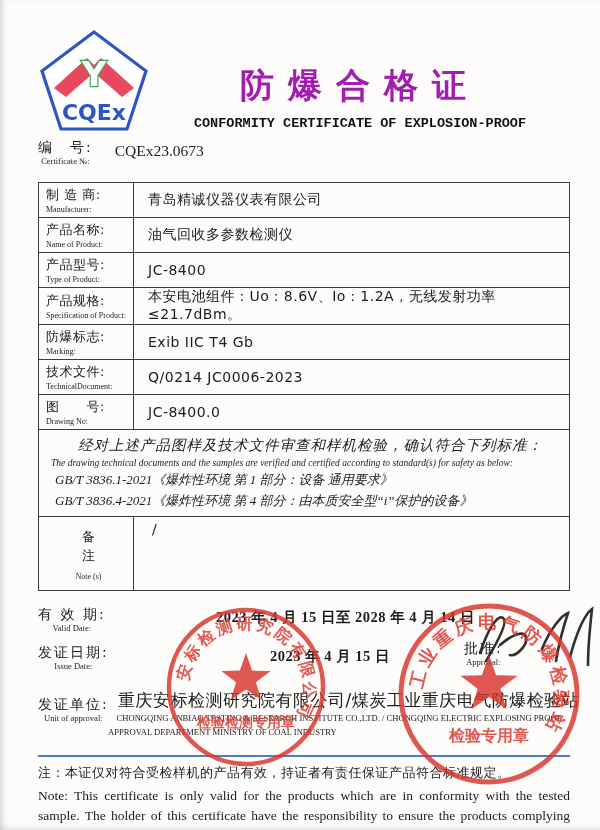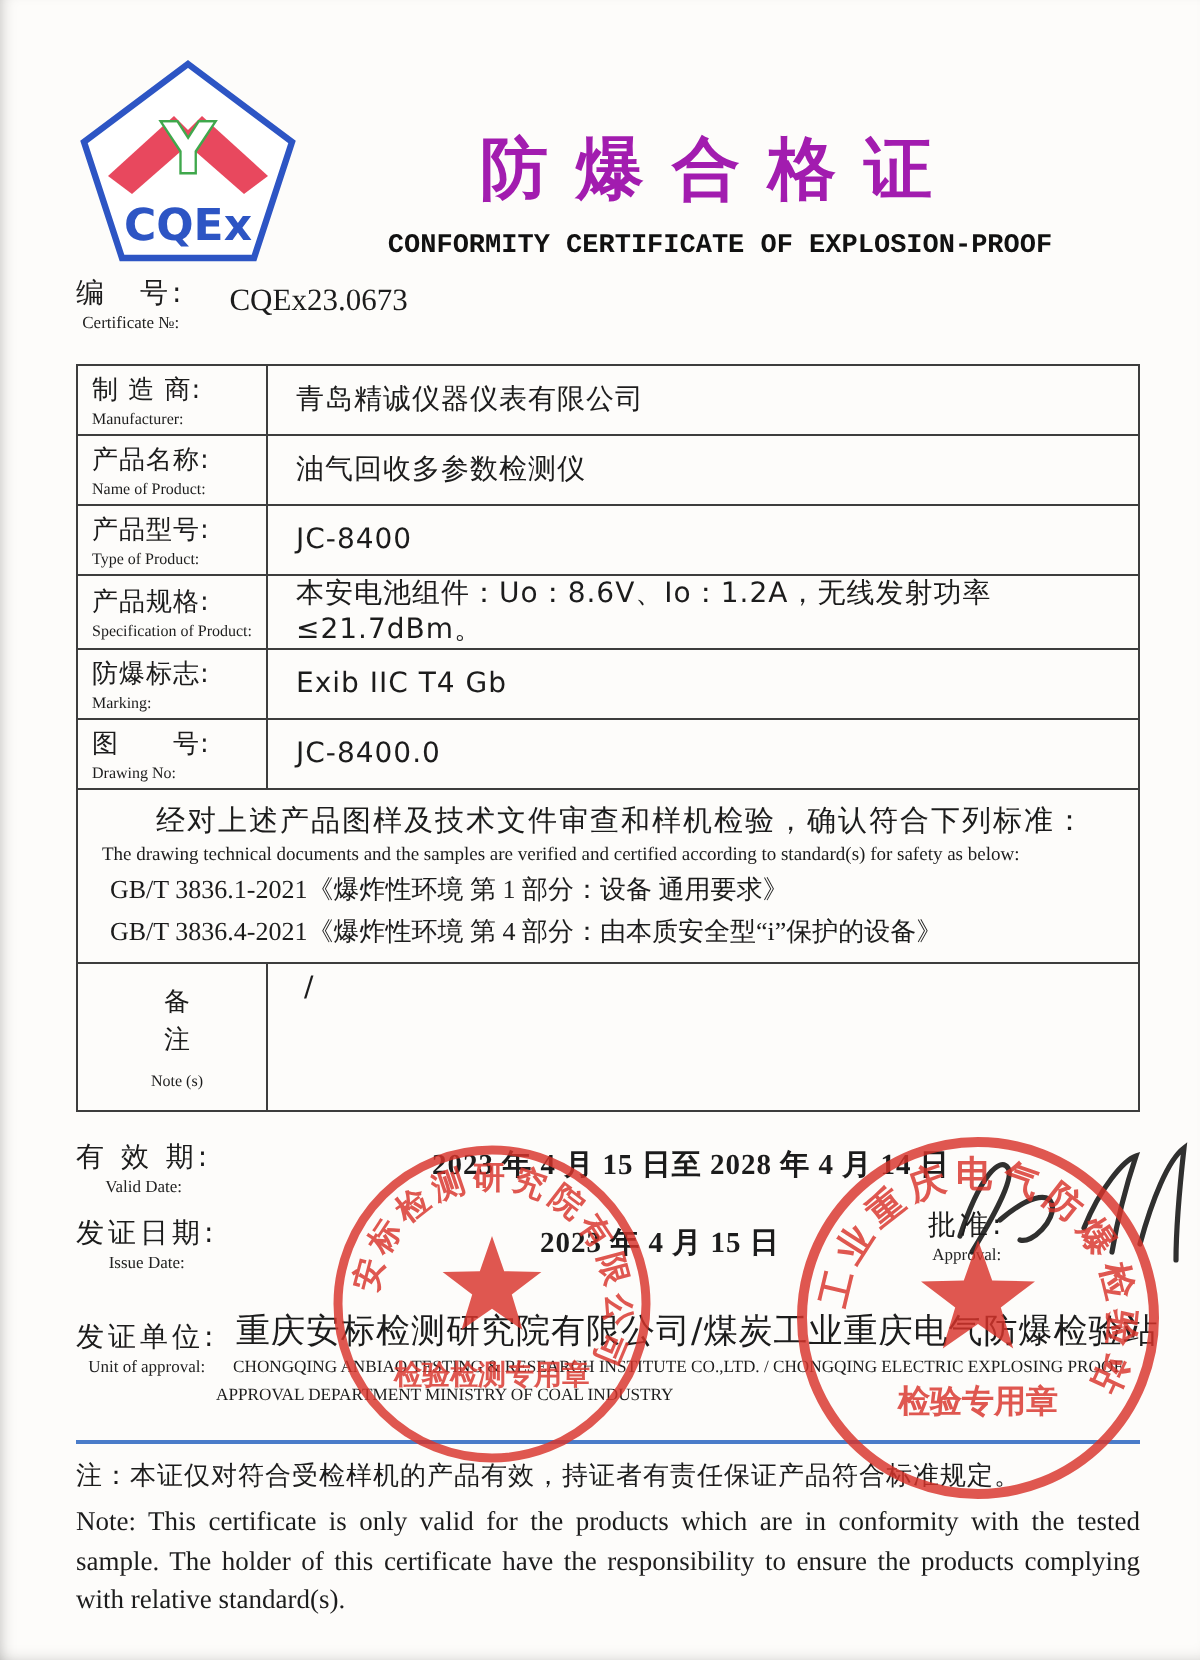--- a/index.html
+++ b/index.html
@@ -31,21 +31,21 @@
   .certno .val { font-family:"Liberation Serif", serif; font-size:15.5px; margin:2px 0 0 22px; }
   
   table.cert { width:100%; border-collapse:collapse; margin-top:4px; }
   table.cert td { border:1.4px solid #3d3d3d; vertical-align:middle; }
   td.lab { width:95px; padding:3px 2px 3px 7px; }
   td.lab .cn { font-size:13px; letter-spacing:.5px; white-space:nowrap; }
   td.lab .en { font-size:8px; font-family:"Liberation Serif", serif; margin-top:1px; white-space:nowrap; }
   td.val { padding-left:14px; font-size:14px; letter-spacing:.5px; }
   tr.r-norm  td { height:33px; }
   tr.r-slim  td { height:29px; }
-  .stdcell { padding:6px 6px 6px 10px !important; }
+  .stdcell { padding:6px 6px 6px 10px !important;font-style:italic; }
   .std-cn  { font-size:14.5px; text-indent:2em; letter-spacing:1px; }
   .std-en  { font-size:9.5px; font-family:"Liberation Serif", serif; margin:3px 0 2px 2px; }
   .std-item{ font-size:13px; margin:3px 0 0 6px; font-family:"Liberation Serif", serif; }
   tr.noterow td { height:74px; }
   .notelab { text-align:center; font-size:13px; line-height:1.1; }
   .notelab .g { display:block; margin:5px 0; }
   .notelab .en { font-size:8px; font-family:"Liberation Serif", serif; }
   td.noteval { vertical-align:top !important; padding:4px 0 0 18px; font-size:14px; }
   
   .dates { position:relative; height:148px; margin-top:16px; }
@@ -116,20 +116,27 @@
             <div class="en">Specification of Product:</div>
           </td>
       <td class="val">本安电池组件：Uo：8.6V、Io：1.2A，无线发射功率≤21.7dBm。</td>
     </tr>
     <tr class="r-slim">
       <td class="lab">
             <div class="cn">防爆标志:</div>
             <div class="en">Marking:</div>
           </td>
       <td class="val">Exib IIC T4 Gb</td>
+    </tr>
+    <tr class="r-slim">
+      <td class="lab">
+            <div class="cn">技术文件:</div>
+            <div class="en">TechnicalDocument:</div>
+          </td>
+      <td class="val">Q/0214 JC0006-2023</td>
     </tr>
     <tr class="r-slim">
       <td class="lab">
             <div class="cn">图　　号:</div>
             <div class="en">Drawing No:</div>
           </td>
       <td class="val">JC-8400.0</td>
     </tr>
     <tr>
       <td class="stdcell" colspan="2">

